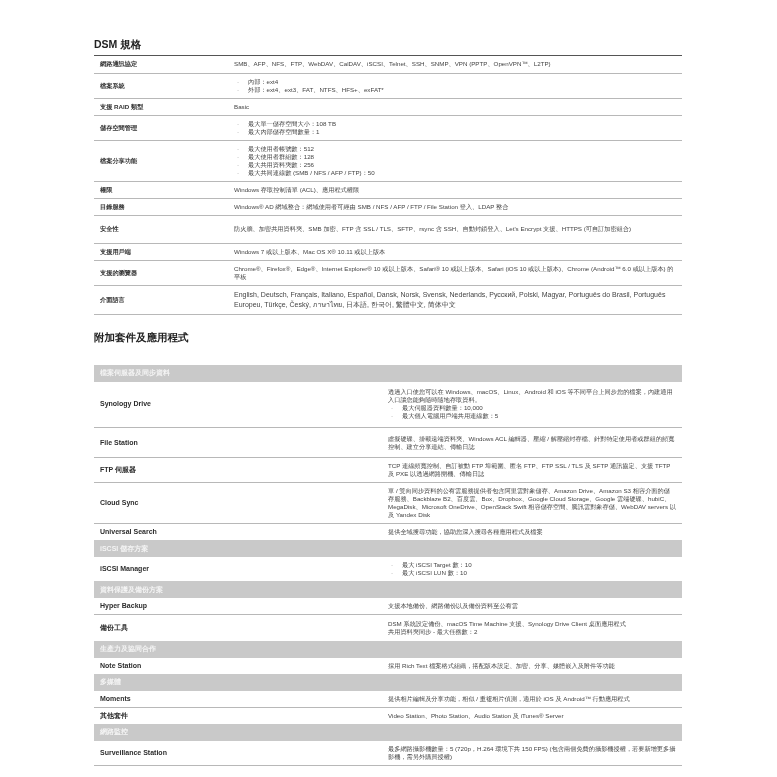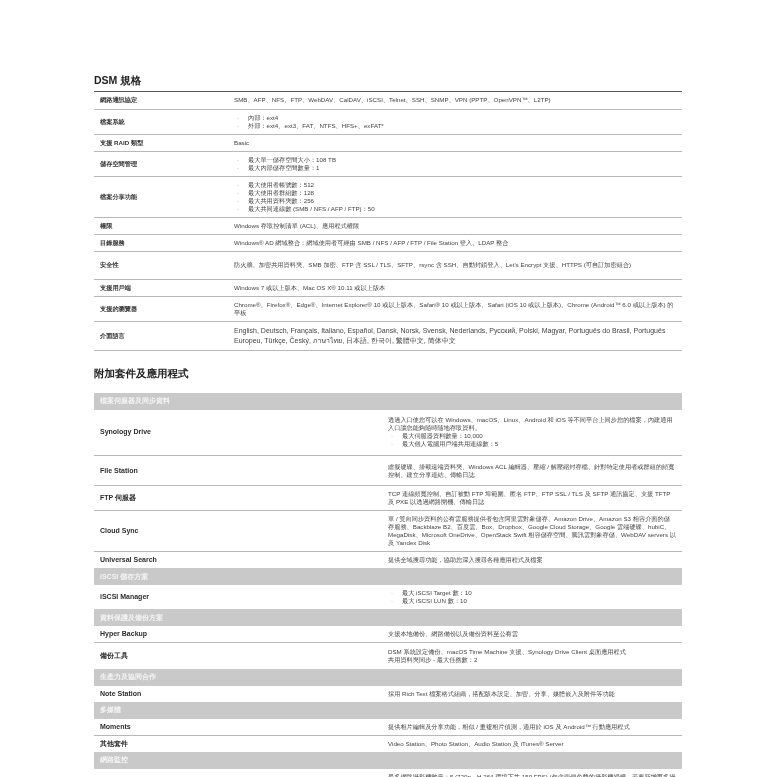--- a/index.html
+++ b/index.html
@@ -1,21 +1,21 @@
 <!DOCTYPE html>
 <html><head>
 <meta charset="utf-8">
 <style>
   html, body { margin: 0; padding: 0; background: #ffffff; }
   body { width: 777px; height: 777px; position: relative; overflow: hidden;
          font-family: "Liberation Sans", "DejaVu Sans", sans-serif; color: #3a3a3a; }
   .page { position: absolute; left: 94px; top: 38px; width: 588px; }
-  .sec-title { font-size: 10.5px; font-weight: bold; color: #222; padding: 0 0 3px 0; margin-top: 36px; }
+  .sec-title { font-size: 10.5px; font-weight: bold; color: #222; padding: 0 0 3px 0; }
   .sec-title.dsm { border-bottom: 1px solid #555; }
-  .sec-title.addon { margin-top: 16px; padding-bottom: 12px; }
+  .sec-title.addon { margin-top: 16px; padding-bottom: 20px; }
   table { border-collapse: collapse; width: 588px; table-layout: fixed; }
   td { font-size: 6.2px; line-height: 8px; vertical-align: middle; padding: 4px 0; }
   td.k { width: 134px; padding-left: 6px; font-weight: bold; color: #333; }
   td.v { color: #444; padding-right: 6px; }
   tr.row td { border-bottom: 1px solid #b8b8b8; }
   .dsm-table td.k { font-weight: bold; }
   .addon-table td.k { font-size: 7px; font-weight: bold; color: #2d2d2d; }
   .lang { font-size: 7px; line-height: 10px; color: #555; }
   ul { margin: 0; padding: 0; list-style: none; }
   ul li { position: relative; padding-left: 14px; }

